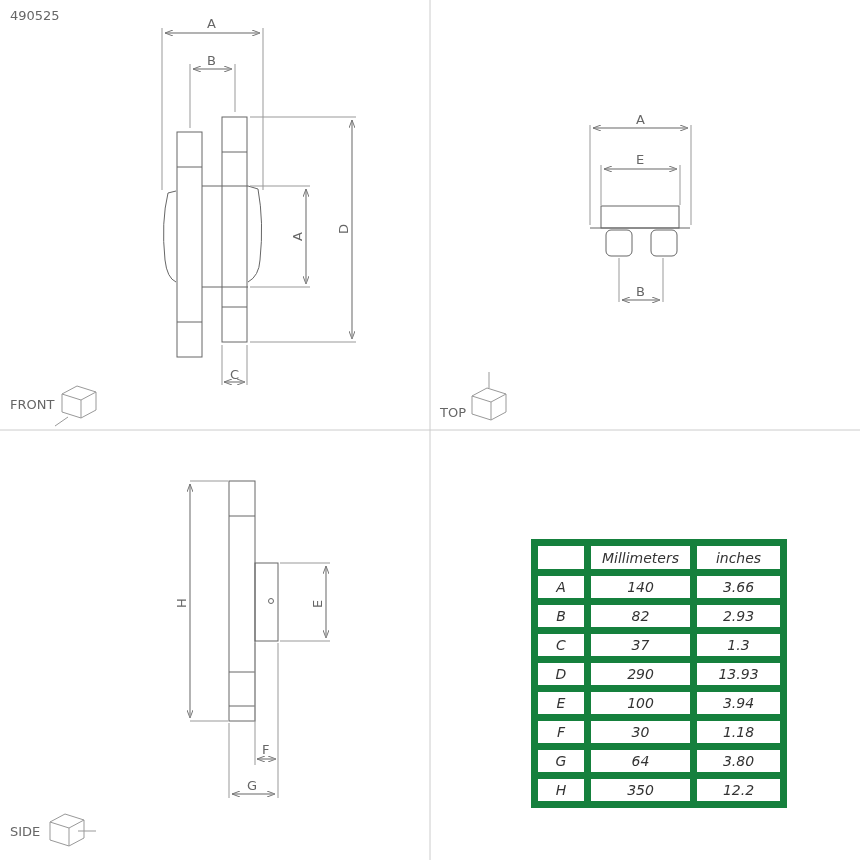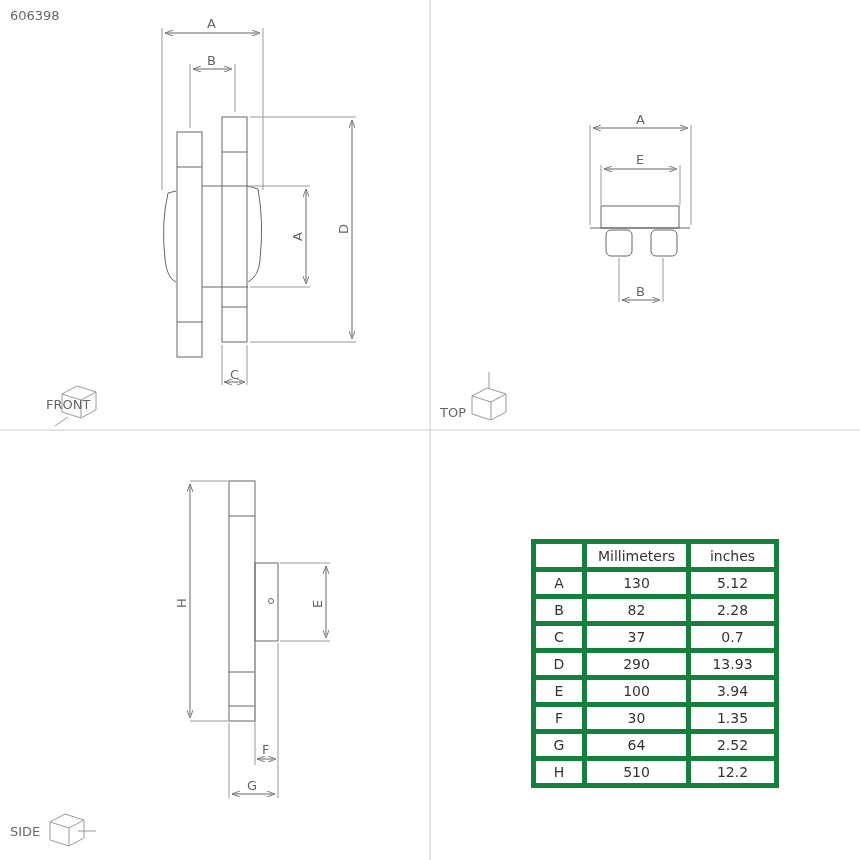--- a/index.html
+++ b/index.html
@@ -2,28 +2,28 @@
 <html><head>
 <meta charset="utf-8">
 <style>
   html,body{margin:0;padding:0;background:#fff;}
   body{width:860px;height:860px;position:relative;overflow:hidden;font-family:"DejaVu Sans",sans-serif;color:#555;}
   .code{position:absolute;left:10px;top:8px;font-size:13px;color:#666;}
   svg.draw{position:absolute;left:0;top:0;}
   .lbl{font-family:"DejaVu Sans",sans-serif;fill:#666;font-size:13px;}
   .view-label{position:absolute;font-size:13px;color:#666;}
   table.dims{position:absolute;left:531px;top:539px;border-collapse:collapse;font-size:14px;color:#333;}
-  table.dims td, table.dims th{border:5px solid #15803d;height:22px;padding:0;text-align:center;font-weight:normal;}
+  table.dims td, table.dims th{border:7px solid #15803d;height:22px;padding:0;text-align:center;font-weight:normal;font-style:italic;}
   table.dims th{height:23px;}
   .c0{width:46px;} .c1{width:99px;} .c2{width:83px;}
 </style>
 </head>
 <body>
 
-<div class="code">606398</div>
+<div class="code">490525</div>
 
 <svg class="draw" width="860" height="860" viewBox="0 0 860 860">
   <defs>
     <marker id="ar" markerWidth="8" markerHeight="6" refX="8" refY="3" orient="auto">
       <path d="M0,0 L8,3 L0,6" fill="none" stroke="#777" stroke-width="1"></path>
     </marker>
   </defs>
 
   <line x1="430" y1="0" x2="430" y2="860" stroke="#ccc" stroke-width="1"></line>
   <line x1="0" y1="430" x2="860" y2="430" stroke="#ccc" stroke-width="1"></line>
@@ -143,65 +143,65 @@
     <text class="lbl" x="247" y="790">G</text>
   </g>
   <g stroke="#999" fill="none">
     <path d="M50,822 L65,814 L84,820 L69,828 Z"></path>
     <path d="M50,822 L50,840 L69,846 L69,828"></path>
     <path d="M84,820 L84,838 L69,846"></path>
     <line x1="96" y1="831" x2="78" y2="831"></line>
   </g>
 </svg>
 
-<div class="view-label" style="left:10px;top:397px;margin-left:36px;">FRONT</div>
+<div class="view-label" style="left:10px;top:397px;">FRONT</div>
 <div class="view-label" style="left:440px;top:405px;">TOP</div>
 <div class="view-label" style="left:10px;top:824px;">SIDE</div>
 
 <table class="dims">
   <tbody>
       <tr>
     <th class="c0"></th>
     <th class="c1">Millimeters</th>
     <th class="c2">inches</th>
   </tr>
   <tr>
         <td>A</td>
-        <td>130</td>
-        <td>5.12</td>
+        <td>140</td>
+        <td>3.66</td>
       </tr>
   <tr>
         <td>B</td>
         <td>82</td>
-        <td>2.28</td>
+        <td>2.93</td>
       </tr>
   <tr>
         <td>C</td>
         <td>37</td>
-        <td>0.7</td>
+        <td>1.3</td>
       </tr>
   <tr>
         <td>D</td>
         <td>290</td>
         <td>13.93</td>
       </tr>
   <tr>
         <td>E</td>
         <td>100</td>
         <td>3.94</td>
       </tr>
   <tr>
         <td>F</td>
         <td>30</td>
-        <td>1.35</td>
+        <td>1.18</td>
       </tr>
   <tr>
         <td>G</td>
         <td>64</td>
-        <td>2.52</td>
+        <td>3.80</td>
       </tr>
   <tr>
         <td>H</td>
-        <td>510</td>
+        <td>350</td>
         <td>12.2</td>
       </tr>
 </tbody>
   </table>
 
 </body></html>

